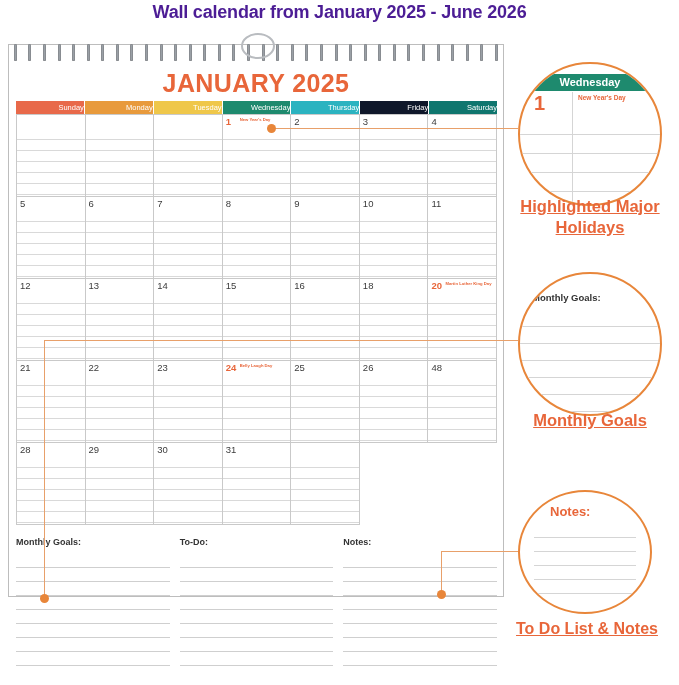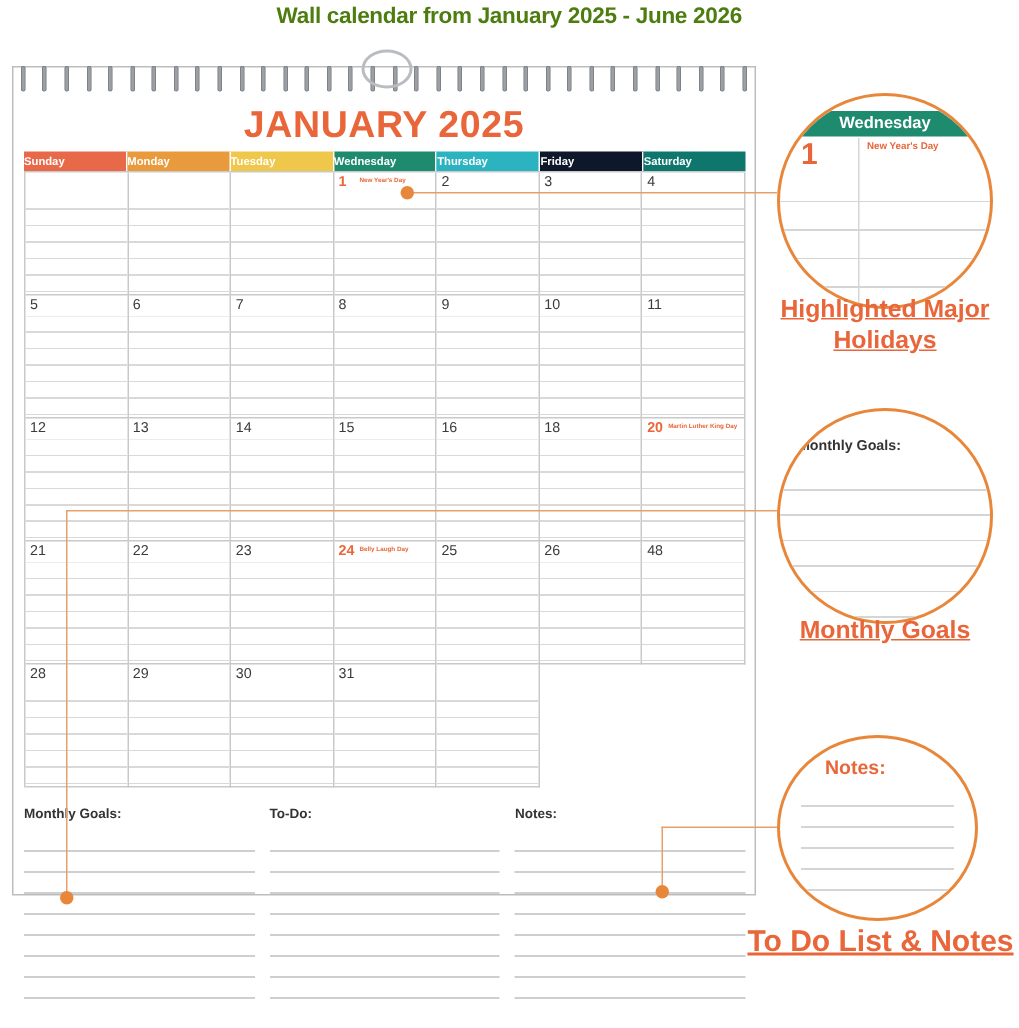--- a/index.html
+++ b/index.html
@@ -13,23 +13,23 @@
     position: relative;
     font-family: "Liberation Sans", sans-serif;
     overflow: hidden;
   }
   #headline {
     position: absolute;
     top: 2px;
     left: 0;
     width: 679px;
     text-align: center;
-    font-size: 15px;
+    font-size: 18px;
     font-weight: bold;
-    color: #4d7c0f;
+    color: #4c1d95;
     letter-spacing: -0.2px;
   }
 
   
   #sheet {
     position: absolute;
     left: 8px;
     top: 44px;
     width: 496px;
     height: 553px;
@@ -84,22 +84,22 @@
     left: 7px;
     top: 56px;
     width: 481px;
     height: 13px;
     display: flex;
   }
   #dow .cell {
     flex: 1 1 0;
     color: #ffffff;
     font-size: 7.5px;
-    font-weight: bold;
-    text-align: left;
+    font-weight: normal;
+    text-align: right;
     line-height: 13px;
     border-right: 1px solid #ffffff;
     box-sizing: border-box;
   }
   #dow .cell:last-child { border-right: none; }
 
   
   #grid {
     position: absolute;
     left: 7px;
@@ -251,21 +251,21 @@
   #b3 .lbl {
     position: absolute; left: 30px; top: 12px;
     font-size: 13px; color: #E8663A; font-weight: bold;
   }
   #b3 .rules {
     position: absolute; left: 14px; right: 14px; top: 32px; bottom: 10px;
     background-image: repeating-linear-gradient(
       to bottom, rgba(0,0,0,0) 0px, rgba(0,0,0,0) 13px,
       #d5d5d5 13px, #d5d5d5 14px);
   }
-  #cap3 { left: 495px; top: 618px; width: 184px; font-size: 20px; }
+  #cap3 { left: 495px; top: 618px; width: 184px; font-size: 16px; }
 
   
   .ldr { position: absolute; background: #E8A06A; }
   .dot {
     position: absolute;
     width: 9px; height: 9px;
     border-radius: 50%;
     background: #E8863A;
   }
 </style>

